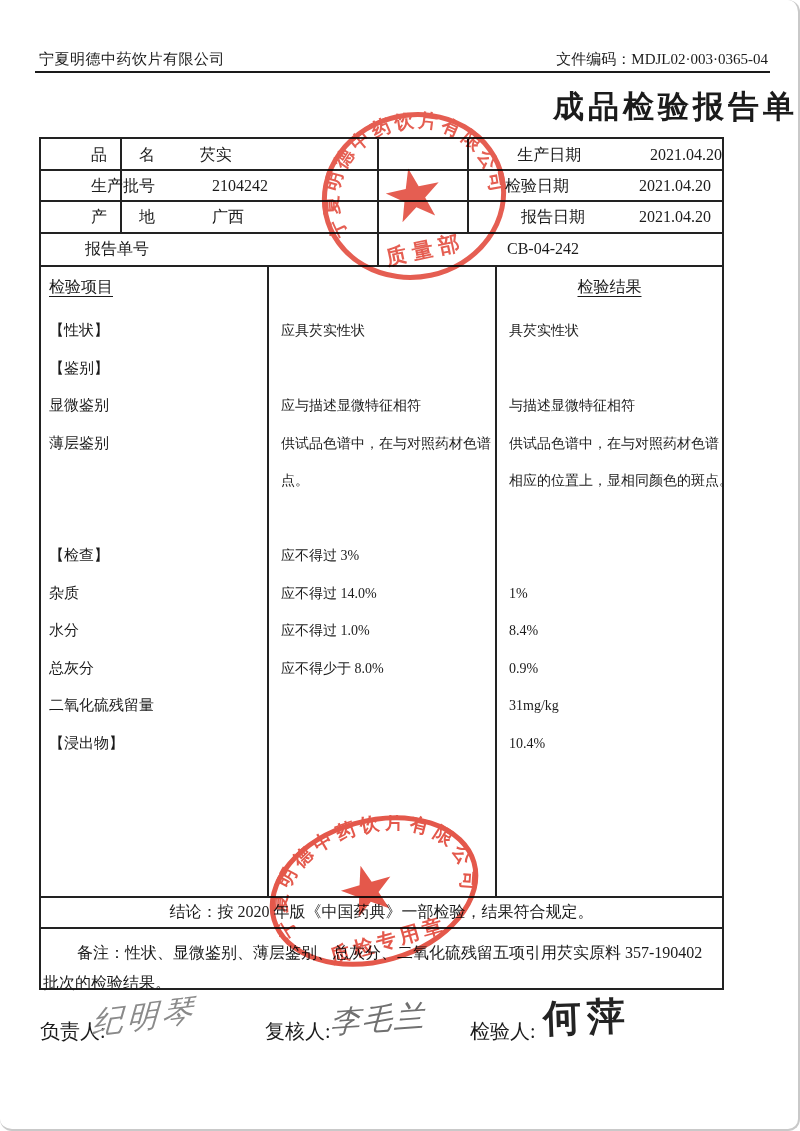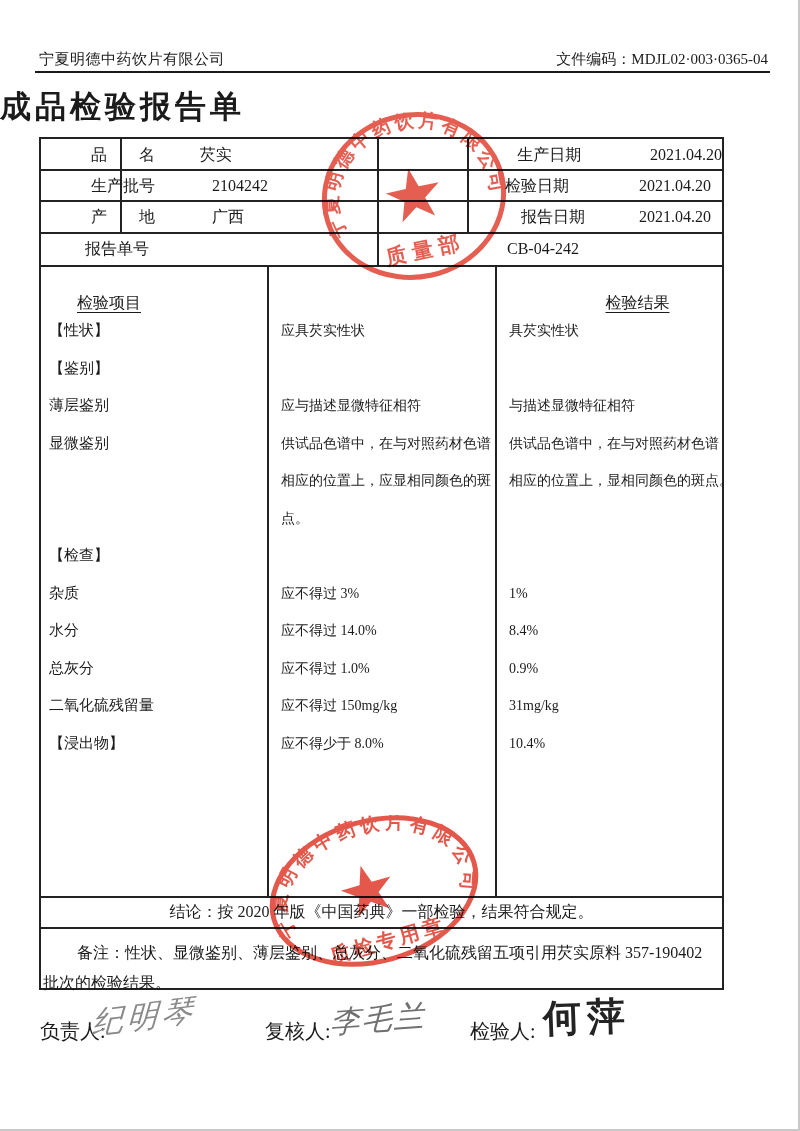--- a/index.html
+++ b/index.html
@@ -1,38 +1,38 @@
 <!DOCTYPE html>
 <html><head>
 <meta charset="utf-8">
 <style>
   html,body{margin:0;padding:0;background:#ffffff;}
   .page{position:relative;width:800px;height:1131px;background:#fff;overflow:hidden;
         font-family:"Liberation Serif","DejaVu Serif",serif;color:#1b1b1b;
-        border-right:2px solid #c9c9c9;border-bottom:2px solid #c9c9c9;box-sizing:border-box;}
+        border-right:2px solid #c9c9c9;border-bottom:2px solid #c9c9c9;box-sizing:border-box;border-radius:12px;}
 
   
   .hdr-left{position:absolute;left:39px;top:50px;font-size:15px;letter-spacing:.5px;}
   .hdr-right{position:absolute;right:30px;top:50px;font-size:15px;}
   .hdr-rule{position:absolute;left:35px;right:28px;top:71px;height:2px;background:#1a1a1a;}
-  .title{position:absolute;left:0;top:86px;width:100%;text-align:left;
+  .title{position:absolute;left:0;top:86px;width:100%;text-align:right;
          font-size:31px;font-weight:bold;letter-spacing:4px;}
 
   
   .tbl{position:absolute;left:39px;top:137px;width:685px;height:853px;
        border:2px solid #222;box-sizing:border-box;}
   .hline{position:absolute;left:0;right:0;height:2px;background:#222;}
   .vline{position:absolute;width:2px;background:#222;}
 
   
   .irow{position:absolute;left:0;width:100%;height:31px;line-height:31px;display:flex;font-size:16px;}
   .irow .c{box-sizing:border-box;white-space:nowrap;overflow:visible;margin-left:40px;}
 
   
-  .mhead{position:absolute;top:154px;font-size:16px;margin-left:28px;}
+  .mhead{position:absolute;top:138px;font-size:16px;}
   .mhead span{text-decoration:underline;text-underline-offset:4px;}
   .lines{position:absolute;top:173px;font-size:14px;}
   .ln{height:37.5px;line-height:37.5px;white-space:nowrap;}
 
   .concl{position:absolute;top:757px;left:0;width:100%;height:31px;line-height:31px;
          text-align:center;font-size:16px;}
   .remark{position:absolute;top:788px;left:2px;right:1px;font-size:16px;line-height:30px;padding-top:11px;}
   .remark .l1{text-indent:34px;white-space:nowrap;}
 
   
@@ -98,44 +98,42 @@
     </div>
 
     <div class="mhead" style="left:8px;width:214px">
       <span>检验项目</span></div>
     <div class="mhead" style="left:454px;width:229px;text-align:center">
       <span>检验结果</span></div>
 
     <div class="lines" style="left:8px;width:214px;font-size:15px">
       <div class="ln">【性状】</div>
       <div class="ln">【鉴别】</div>
+      <div class="ln">显微鉴别</div>
       <div class="ln">薄层鉴别</div>
-      <div class="ln">显微鉴别</div>
       <div class="ln"></div>
       <div class="ln"></div>
       <div class="ln">【检查】</div>
       <div class="ln">杂质</div>
       <div class="ln">水分</div>
       <div class="ln">总灰分</div>
       <div class="ln">二氧化硫残留量</div>
       <div class="ln">【浸出物】</div>
     </div>
 
     <div class="lines" style="left:240px;width:212px">
       <div class="ln">应具芡实性状</div>
       <div class="ln"></div>
       <div class="ln">应与描述显微特征相符</div>
       <div class="ln">供试品色谱中，在与对照药材色谱</div>
-      <div class="ln">相应的位置上，应显相同颜色的斑</div>
       <div class="ln">点。</div>
       <div class="ln"></div>
       <div class="ln">应不得过 3%</div>
       <div class="ln">应不得过 14.0%</div>
       <div class="ln">应不得过 1.0%</div>
-      <div class="ln">应不得过 150mg/kg</div>
       <div class="ln">应不得少于 8.0%</div>
     </div>
 
     <div class="lines" style="left:468px;width:213px">
       <div class="ln">具芡实性状</div>
       <div class="ln"></div>
       <div class="ln">与描述显微特征相符</div>
       <div class="ln">供试品色谱中，在与对照药材色谱</div>
       <div class="ln">相应的位置上，显相同颜色的斑点。</div>
       <div class="ln"></div>

